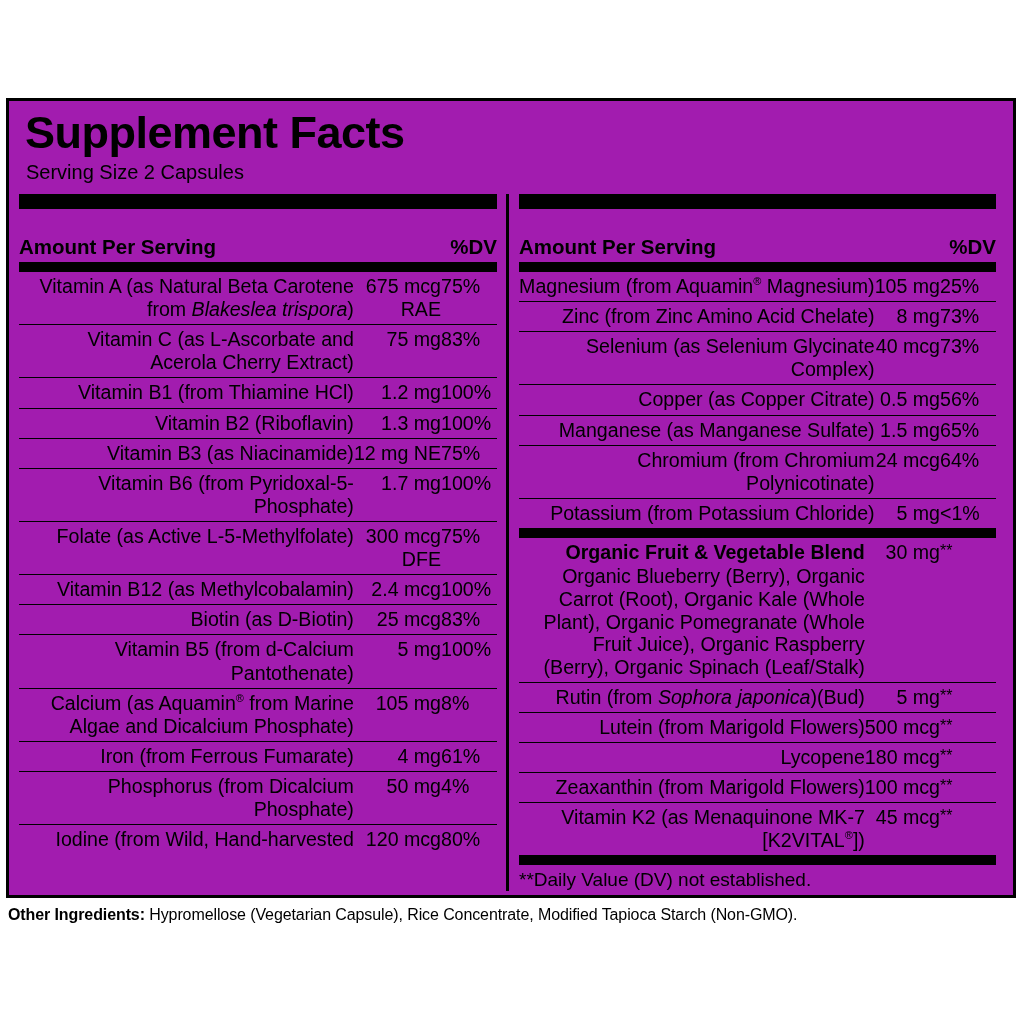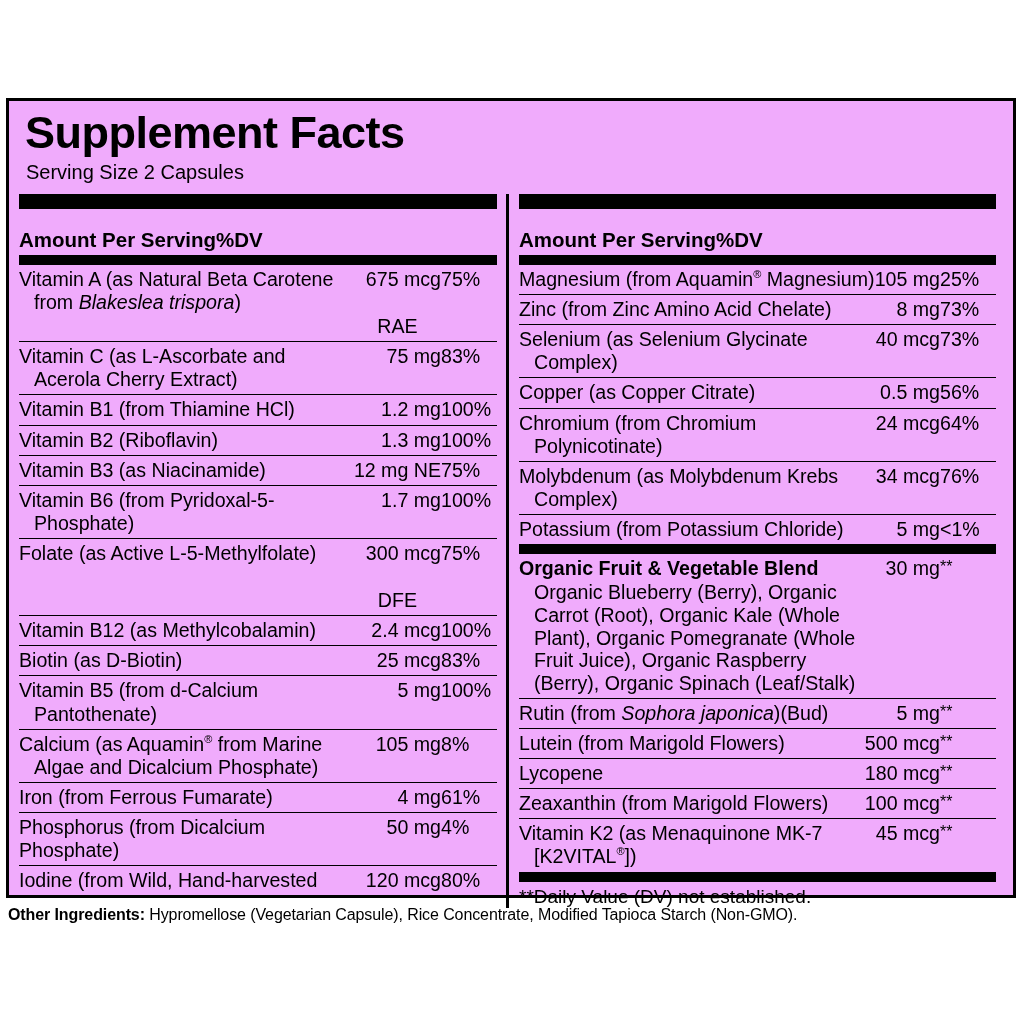--- a/index.html
+++ b/index.html
@@ -16,21 +16,21 @@
   }
 
   #panel {
     position: absolute;
     left: 6px;
     top: 98px;
     width: 1010px;
     height: 800px;
     border: 3px solid #000;
     box-sizing: border-box;
-    background: #f0abfc;
+    background: #a21caf;
   }
 
   #inner {
     position: relative;
     width: 100%;
     height: 100%;
     box-sizing: border-box;
     padding: 6px 10px 0 10px;
   }
 
@@ -74,42 +74,44 @@
     height: 15px;
     background: #000;
   }
   .bar-med {
     height: 10px;
     background: #000;
   }
 
   .hdr-row {
     display: flex;
+    justify-content: space-between;
     align-items: baseline;
     font-size: 20.5px;
     font-weight: bold;
-    padding: 19px 0 3px 0;
+    padding: 2px 0 3px 0;
+    margin-top: 24px;
   }
 
   table.facts {
     width: 100%;
     border-collapse: collapse;
     font-size: 19.6px;
   }
   table.facts td {
     vertical-align: top;
     padding: 3px 0 3px 0;
     border-bottom: 1px solid #000;
     line-height: 1.18;
   }
   table.facts tr.no-rule td {
     border-bottom: none;
   }
   td.nm {
-    text-align: left;
+    text-align: right;
     padding-right: 6px;
     margin-left: 36px;
   }
   td.amt {
     text-align: right;
     white-space: nowrap;
     padding-right: 7px;
   }
   td.dv {
     text-align: left;
@@ -139,22 +141,21 @@
     font-size: 11px;
     vertical-align: super;
     line-height: 0;
   }
   .footnote {
     font-size: 19px;
     padding: 4px 0 0 0;
   }
   .amt-stack {
     display: block;
-    text-align: center;
-    margin-top: 24px;
+    text-align: right;
   }
 
   #other-ing {
     position: absolute;
     left: 8px;
     top: 906px;
     width: 1008px;
     font-size: 16px;
     letter-spacing: -0.1px;
   }
@@ -279,28 +280,28 @@
                 <td class="nm">Selenium (as Selenium Glycinate<span class="indent">Complex)</span></td>
                 <td class="amt">40 mcg</td>
                 <td class="dv">73%</td>
               </tr>
               <tr>
                 <td class="nm">Copper (as Copper Citrate)</td>
                 <td class="amt">0.5 mg</td>
                 <td class="dv">56%</td>
               </tr>
               <tr>
+                <td class="nm">Manganese (as Manganese Sulfate)</td>
+                <td class="amt">1.5 mg</td>
+                <td class="dv">65%</td>
+              </tr>
+              <tr>
                 <td class="nm">Chromium (from Chromium<span class="indent">Polynicotinate)</span></td>
                 <td class="amt">24 mcg</td>
                 <td class="dv">64%</td>
-              </tr>
-              <tr>
-                <td class="nm">Molybdenum (as Molybdenum Krebs<span class="indent">Complex)</span></td>
-                <td class="amt">34 mcg</td>
-                <td class="dv">76%</td>
               </tr>
               <tr class="no-rule">
                 <td class="nm">Potassium (from Potassium Chloride)</td>
                 <td class="amt">5 mg</td>
                 <td class="dv">&lt;1%</td>
               </tr>
             </tbody>
         </table>
         <div class="bar-med"></div>
         <table class="facts">

